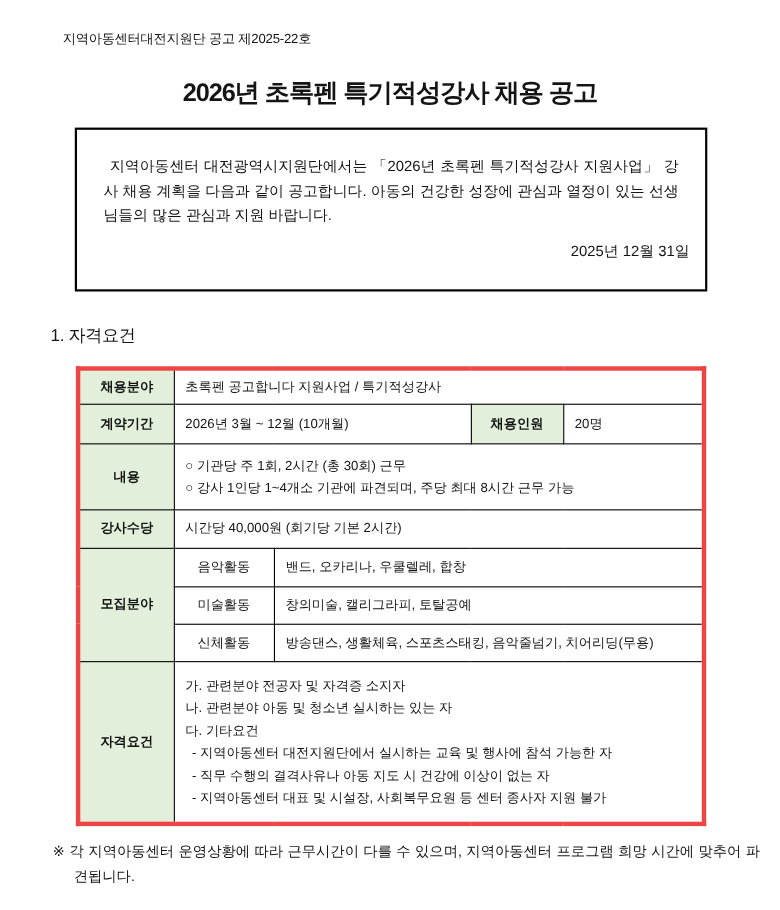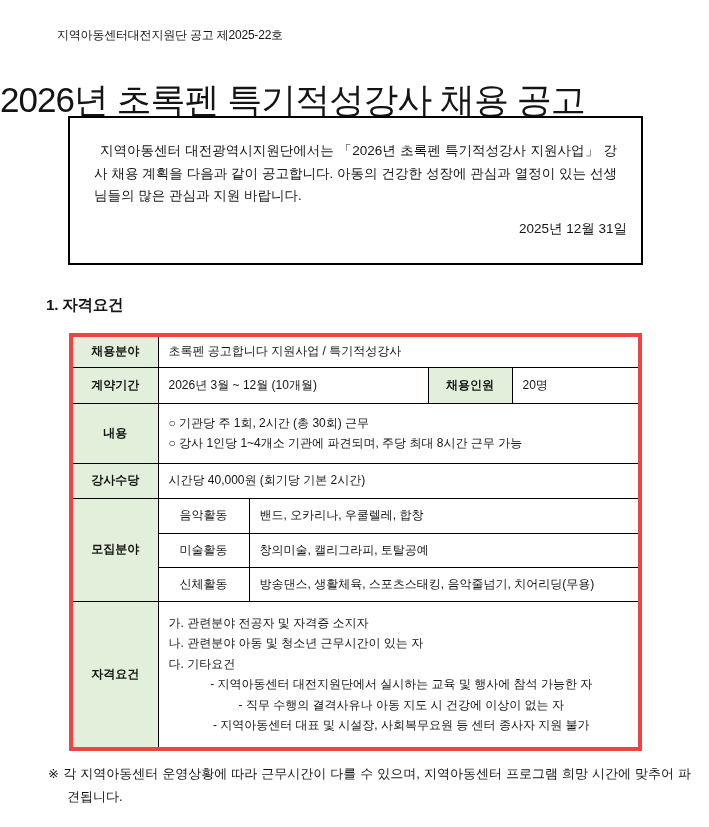--- a/index.html
+++ b/index.html
@@ -8,46 +8,46 @@
     position:relative; width:709px; height:827px; background:#ffffff;
     overflow:hidden;
     border-radius:21px;
   }
   .doc-number {
     position:absolute; left:57px; top:27px;
     font-size:12px; letter-spacing:-0.2px;
   }
   .title {
     position:absolute; left:0; right:0; top:54px;
-    font-size:35px; font-weight:400; letter-spacing:-1px;
+    text-align:center; font-size:23px; font-weight:700; letter-spacing:-1px;
   }
   .intro-box {
     position:absolute; left:68px; top:116px; width:575px; height:149px;
     box-sizing:border-box; border:2px solid #000000;
     padding:12px 14px 10px 14px; font-size:13.5px; line-height:1.68;
   }
   .intro-body { text-align:justify; text-indent:6px; word-break:break-all; }
   .intro-date-block { text-align:right; }
   .section-heading {
     position:absolute; left:46px; top:295px;
-    font-size:15.5px; font-weight:700; letter-spacing:-0.3px;
+    font-size:15.5px; font-weight:400; letter-spacing:-0.3px;
   }
   table.qual-table {
     position:absolute; left:69px; top:333px; width:569px;
     border-collapse:collapse; border:4px solid #ef4444;
     font-size:12px; table-layout:fixed;
   }
   .qual-table td { border:1px solid #000000; padding:3px 10px; vertical-align:middle; }
   .qual-table td.hdr {
     background:#e2efda; font-weight:700; text-align:center; padding:3px 2px;
   }
   .qual-table td.sub { text-align:center; padding:3px 2px; }
   .qual-table .line { line-height:1.7; }
   .qual-line-gap { }
-  .qual-sub { padding-left:6px; line-height:1.7;text-align:center; }
+  .qual-sub { padding-left:6px; line-height:1.7; }
   .footnote {
     position:absolute; left:48px; top:762px; width:624px;
     font-size:13px; line-height:1.8; text-align:justify;
     padding-left:19px; text-indent:-19px; word-break:break-all;
   }
 </style>
 </head>
 <body>
 
 <div class="page">
@@ -105,21 +105,21 @@
         <td colspan="3">창의미술, 캘리그라피, 토탈공예</td>
       </tr>
       <tr style="height:34px">
         <td class="sub">신체활동</td>
         <td colspan="3">방송댄스, 생활체육, 스포츠스태킹, 음악줄넘기, 치어리딩(무용)</td>
       </tr>
       <tr style="height:148px">
         <td class="hdr">자격요건</td>
         <td colspan="4">
           <div class="line">가. 관련분야 전공자 및 자격증 소지자</div>
-          <div class="line">나. 관련분야 아동 및 청소년 근무시간이 있는 자</div>
+          <div class="line">나. 관련분야 아동 및 청소년 실시하는 있는 자</div>
           <div class="line qual-line-gap">다. 기타요건</div>
           <div class="qual-sub">- 지역아동센터 대전지원단에서 실시하는 교육 및 행사에 참석 가능한 자</div>
           <div class="qual-sub">- 직무 수행의 결격사유나 아동 지도 시 건강에 이상이 없는 자</div>
           <div class="qual-sub">- 지역아동센터 대표 및 시설장, 사회복무요원 등 센터 종사자 지원 불가</div>
         </td>
       </tr>
     </tbody>
   </table>
 
   <div class="footnote">※ 각 지역아동센터 운영상황에 따라 근무시간이 다를 수 있으며, 지역아동센터 프로그램 희망 시간에 맞추어 파견됩니다.</div>

